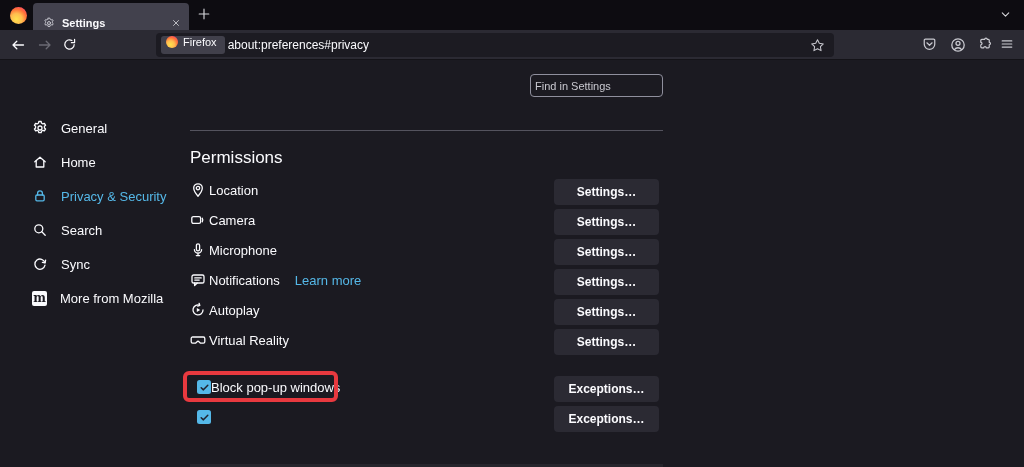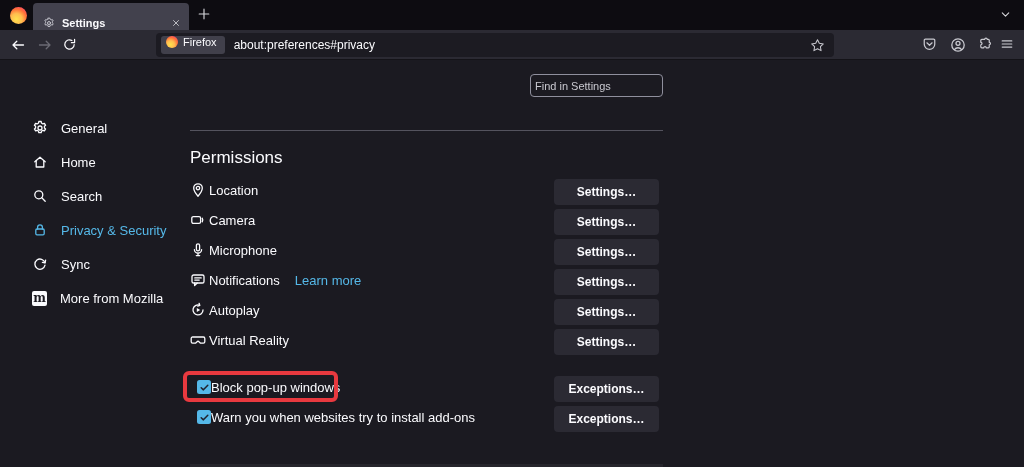--- a/index.html
+++ b/index.html
@@ -28,21 +28,21 @@
 
   
   .toolbar{position:absolute;left:0;top:30px;width:1024px;height:30px;background:var(--bg-toolbar);border-bottom:1px solid #141318;}
   .nav-btn{position:absolute;top:37px}
   .urlbar{position:absolute;left:156px;top:33px;width:678px;height:24px;background:var(--bg-field);
     border-radius:4px;display:flex;align-items:center;}
   .chip{margin-left:5px;background:var(--bg-chip);border-radius:3px;height:18px;display:flex;
     align-items:flex-start;gap:5px;padding:0 8px 0 5px;}
   .chip .fx-logo{position:static;width:12px;height:12px}
   .chip-label{font-size:11px;color:var(--text)}
-  .url-text{margin-left:9px;font-size:12px;color:var(--text);flex:1}
+  .url-text{margin-left:3px;font-size:12px;color:var(--text);flex:1}
   .star-btn{margin-right:9px}
   .tb-right{position:absolute;top:37px}
 
   
   .find-input{position:absolute;left:530px;top:74px;width:133px;height:23px;background:transparent;
     border:1px solid #8f8f9d;border-radius:4px;color:var(--text);font-size:11px;padding:0 4px;
     font-family:"Liberation Sans",sans-serif;outline:none;}
   .find-input::placeholder{color:#c9c9d0}
 
   .sidebar{position:absolute;left:32px;top:111px;width:160px;}
@@ -175,37 +175,37 @@
     </div>
     <div class="side-item">
       <span>
         <svg class="ico" width="16" height="16" viewBox="0 0 16 16">
             <path d="M2.8 7.8L8 3.2l5.2 4.6"></path>
             <path d="M4.2 6.8V13h7.6V6.8"></path>
           </svg>
       </span>
       <span>Home</span>
     </div>
+    <div class="side-item active">
+      <span>
+        <svg class="ico" width="16" height="16" viewBox="0 0 16 16">
+            <rect x="3.8" y="7" width="8.4" height="5.8" rx="1.2"></rect>
+            <path d="M5.6 7V5.2a2.4 2.4 0 0 1 4.8 0V7"></path>
+          </svg>
+      </span>
+      <span>Privacy &amp; Security</span>
+    </div>
     <div class="side-item">
       <span>
         <svg class="ico" width="16" height="16" viewBox="0 0 16 16">
             <circle cx="6.8" cy="6.8" r="4"></circle>
             <path d="M9.8 9.8l3.4 3.4"></path>
           </svg>
       </span>
       <span>Search</span>
-    </div>
-    <div class="side-item active">
-      <span>
-        <svg class="ico" width="16" height="16" viewBox="0 0 16 16">
-            <rect x="3.8" y="7" width="8.4" height="5.8" rx="1.2"></rect>
-            <path d="M5.6 7V5.2a2.4 2.4 0 0 1 4.8 0V7"></path>
-          </svg>
-      </span>
-      <span>Privacy &amp; Security</span>
     </div>
     <div class="side-item">
       <span>
         <svg class="ico" width="16" height="16" viewBox="0 0 16 16">
             <path d="M12.9 6.7A5.1 5.1 0 1 0 13 9.2"></path>
             <path d="M13.6 4.2l-.5 2.7-2.7-.5"></path>
           </svg>
       </span>
       <span>Sync</span>
     </div>
@@ -293,20 +293,19 @@
     <span class="check-label">Block pop-up windows</span>
     <button class="btn">Exceptions…</button>
   </div>
 
   <div class="check-row" style="top:406px">
     <span class="checkbox">
       <svg width="11" height="11" viewBox="0 0 16 16">
           <path d="M3.2 8.4L6.4 11.4 12.8 4.8" fill="none" stroke="#20222d" stroke-width="2.2" stroke-linecap="round" stroke-linejoin="round"></path>
         </svg>
     </span>
-    <span class="check-label">Warn you when websites try to install add-ons</span>
     <button class="btn">Exceptions…</button>
   </div>
 
   <div class="annotation-box"></div>
   <div class="next-section-peek"></div>
 
 </div>
 
 </body></html>

